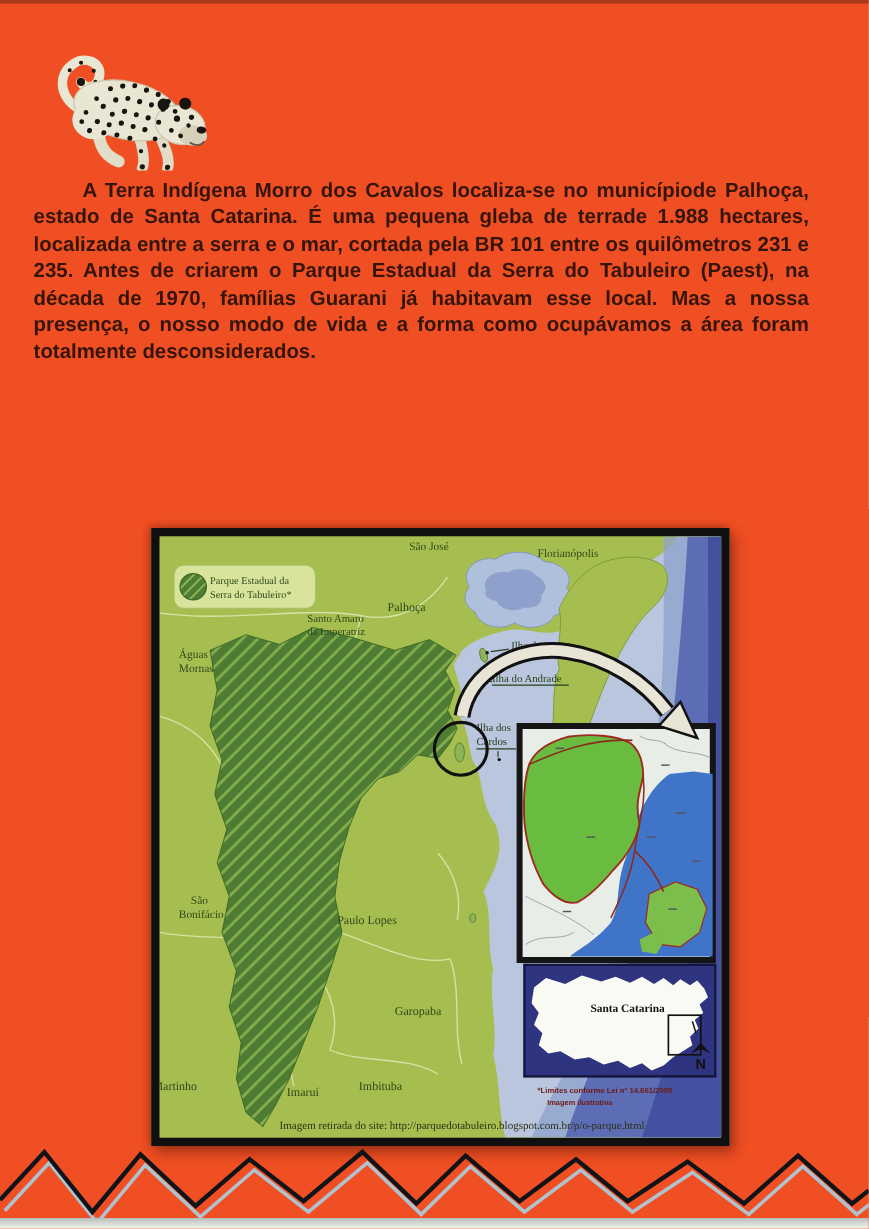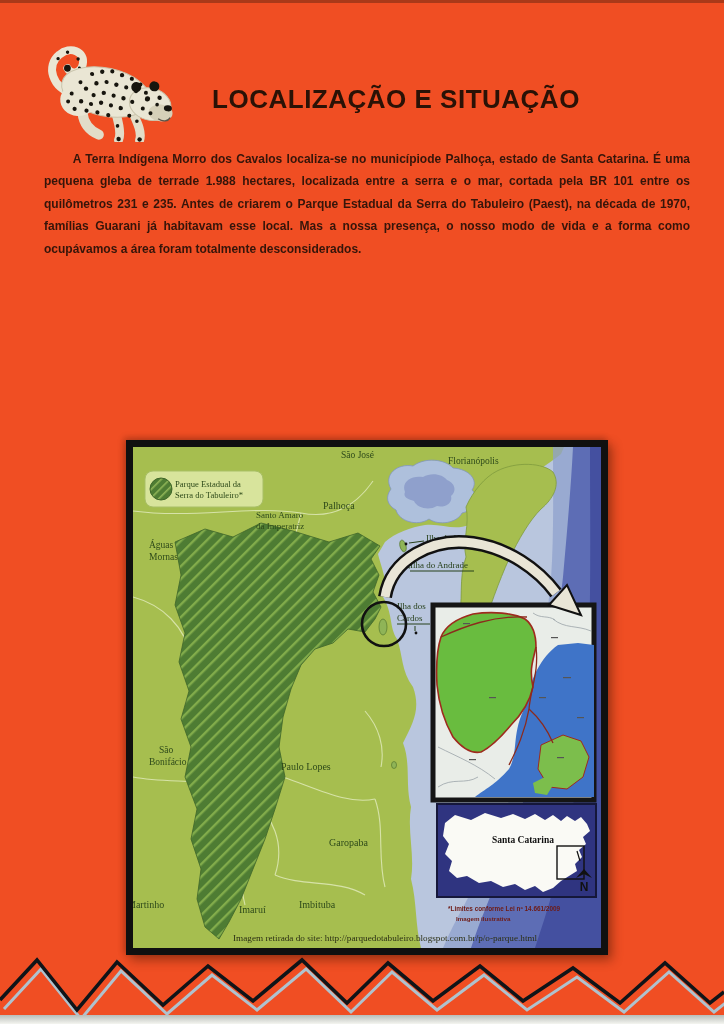--- a/index.html
+++ b/index.html
@@ -9,22 +9,22 @@
     font-family:"Liberation Sans",sans-serif;
   }
   .page::before{content:"";position:absolute;left:0;top:0;width:100%;height:3px;background:rgba(40,20,10,.35);}
   .title{
     position:absolute;left:186px;top:84px;width:420px;
     text-align:center;font-size:26px;font-weight:bold;letter-spacing:.5px;
     color:#2A1206;margin:0;
   }
   .jaguar{position:absolute;left:36px;top:40px;}
   .bodytext{
-    position:absolute;left:44px;top:148px;width:646px;
-    color:#35150A;font-size:12px;line-height:22.4px;font-weight:bold;
+    position:absolute;left:28px;top:148px;width:646px;
+    color:#35150A;font-size:17px;line-height:22.4px;font-weight:bold;
     text-align:justify;
   }
   .bodytext p{margin:0;text-indent:2.4em;}
   .bodytext p.p2{text-indent:3.4em;}
   .map-frame{
     position:absolute;left:126px;top:440px;
     border:7px solid #101010;background:#A6BE4F;
     box-shadow:4px 5px 10px rgba(60,20,5,.45), -2px -2px 6px rgba(60,20,5,.3);
     line-height:0;
   }
@@ -101,21 +101,20 @@
             <circle cx="116" cy="70" r="2"></circle>
             <circle cx="122" cy="61" r="1.8"></circle>
           <circle cx="95" cy="74" r="2"></circle>
             <circle cx="103" cy="79" r="1.8"></circle>
             <circle cx="84" cy="85" r="1.8"></circle>
         </g>
       </g>
     </svg>
   </div>
 
-  <h1 class="title">LOCALIZAÇÃO E SITUAÇÃO</h1>
 
   <div class="bodytext">
     <p>A Terra Indígena Morro dos Cavalos localiza-se no municípiode Palhoça, estado de Santa Catarina. É uma pequena gleba de terrade 1.988 hectares, localizada entre a serra e o mar, cortada pela BR 101 entre os quilômetros 231 e 235. Antes de criarem o Parque Estadual da Serra do Tabuleiro (Paest), na década de 1970, famílias Guarani já habitavam esse local. Mas a nossa presença, o nosso modo de vida e a forma como ocupávamos a área foram totalmente desconsiderados.</p>
   </div>
 
   <div class="map-frame">
     <svg width="468" height="501" viewBox="0 0 468 501">
       <defs>
         <pattern id="hatch" patternUnits="userSpaceOnUse" width="9" height="9" patternTransform="rotate(-45)">
           <rect width="9" height="9" fill="#4E7C33"></rect>

